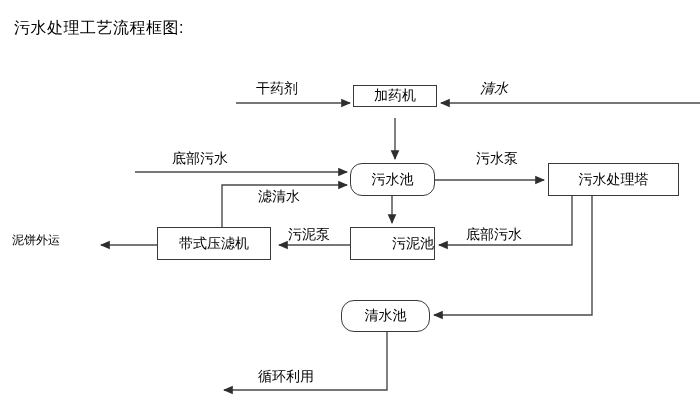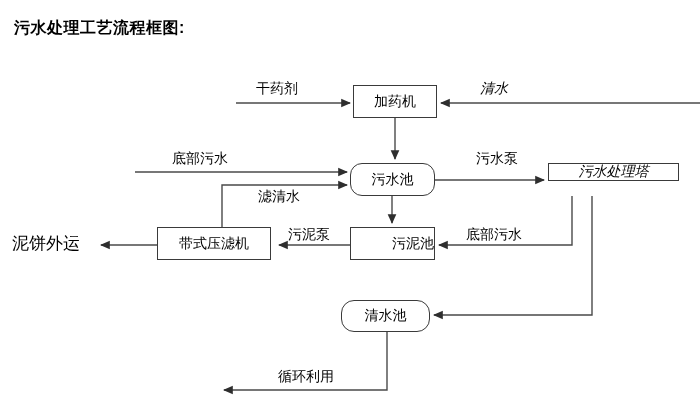--- a/index.html
+++ b/index.html
@@ -13,21 +13,21 @@
     height: 420px;
     background: #ffffff;
     font-family: "Liberation Sans", "DejaVu Sans", sans-serif;
     overflow: hidden;
   }
   #title {
     position: absolute;
     left: 14px;
     top: 18px;
     font-size: 16px;
-    font-weight: bold;
+    font-weight: normal;
     color: #000000;
     letter-spacing: 0.5px;
     white-space: nowrap;
   }
   svg.diagram {
     position: absolute;
     left: 0;
     top: 0;
     width: 700px;
     height: 420px;
@@ -46,21 +46,21 @@
   }
   .edge-label {
     position: absolute;
     font-size: 14px;
     color: #000000;
     white-space: nowrap;
     background: transparent;
   }
   .terminal-label {
     position: absolute;
-    font-size: 17px;
+    font-size: 12px;
     color: #000000;
     white-space: nowrap;
   }
 </style>
 </head>
 <body>
 
 <div id="canvas">
 
   <div id="title">污水处理工艺流程框图:</div>
@@ -93,29 +93,29 @@
 
       <path d="M 157 245 L 101 245" marker-end="url(#arrowR)"></path>
 
       <path d="M 592 196 L 592 315 L 434 315" marker-end="url(#arrowR)"></path>
 
       <path d="M 387 332 L 387 390 L 224 390" marker-end="url(#arrowR)"></path>
 
     </g>
   </svg>
 
-  <div class="node-box" style="left:353px; top:85px; width:84px; height:33px;">
+  <div class="node-box" style="left:353px; top:85px; width:84px; height:22px;">
     <span>加药机</span>
   </div>
 
   <div class="node-box" style="left:350px; top:163px; width:85px; height:33px;border-radius:12px;">
     <span>污水池</span>
   </div>
 
-  <div class="node-box" style="left:548px; top:163px; width:131px; height:18px;font-style:italic;">
+  <div class="node-box" style="left:548px; top:163px; width:131px; height:33px;">
     <span>污水处理塔</span>
   </div>
 
   <div class="node-box" style="left:350px; top:227px; width:85px; height:33px;justify-content:flex-end;">
     <span>污泥池</span>
   </div>
 
   <div class="node-box" style="left:157px; top:227px; width:114px; height:33px;">
     <span>带式压滤机</span>
   </div>
@@ -124,17 +124,17 @@
     <span>清水池</span>
   </div>
 
   <div class="edge-label" style="left:256px; top:80px;">干药剂</div>
   <div class="edge-label" style="left:480px; top:80px;font-style:italic;">清水</div>
   <div class="edge-label" style="left:172px; top:150px;">底部污水</div>
   <div class="edge-label" style="left:476px; top:150px;">污水泵</div>
   <div class="edge-label" style="left:258px; top:188px;">滤清水</div>
   <div class="edge-label" style="left:288px; top:226px;font-family:Liberation Serif, serif;">污泥泵</div>
   <div class="edge-label" style="left:466px; top:226px;">底部污水</div>
-  <div class="edge-label" style="left:258px; top:368px;margin-left:20px;">循环利用</div>
+  <div class="edge-label" style="left:258px; top:368px;">循环利用</div>
 
   <div class="terminal-label" style="left:12px; top:232px;">泥饼外运</div>
 
 </div>
 
 </body></html>

